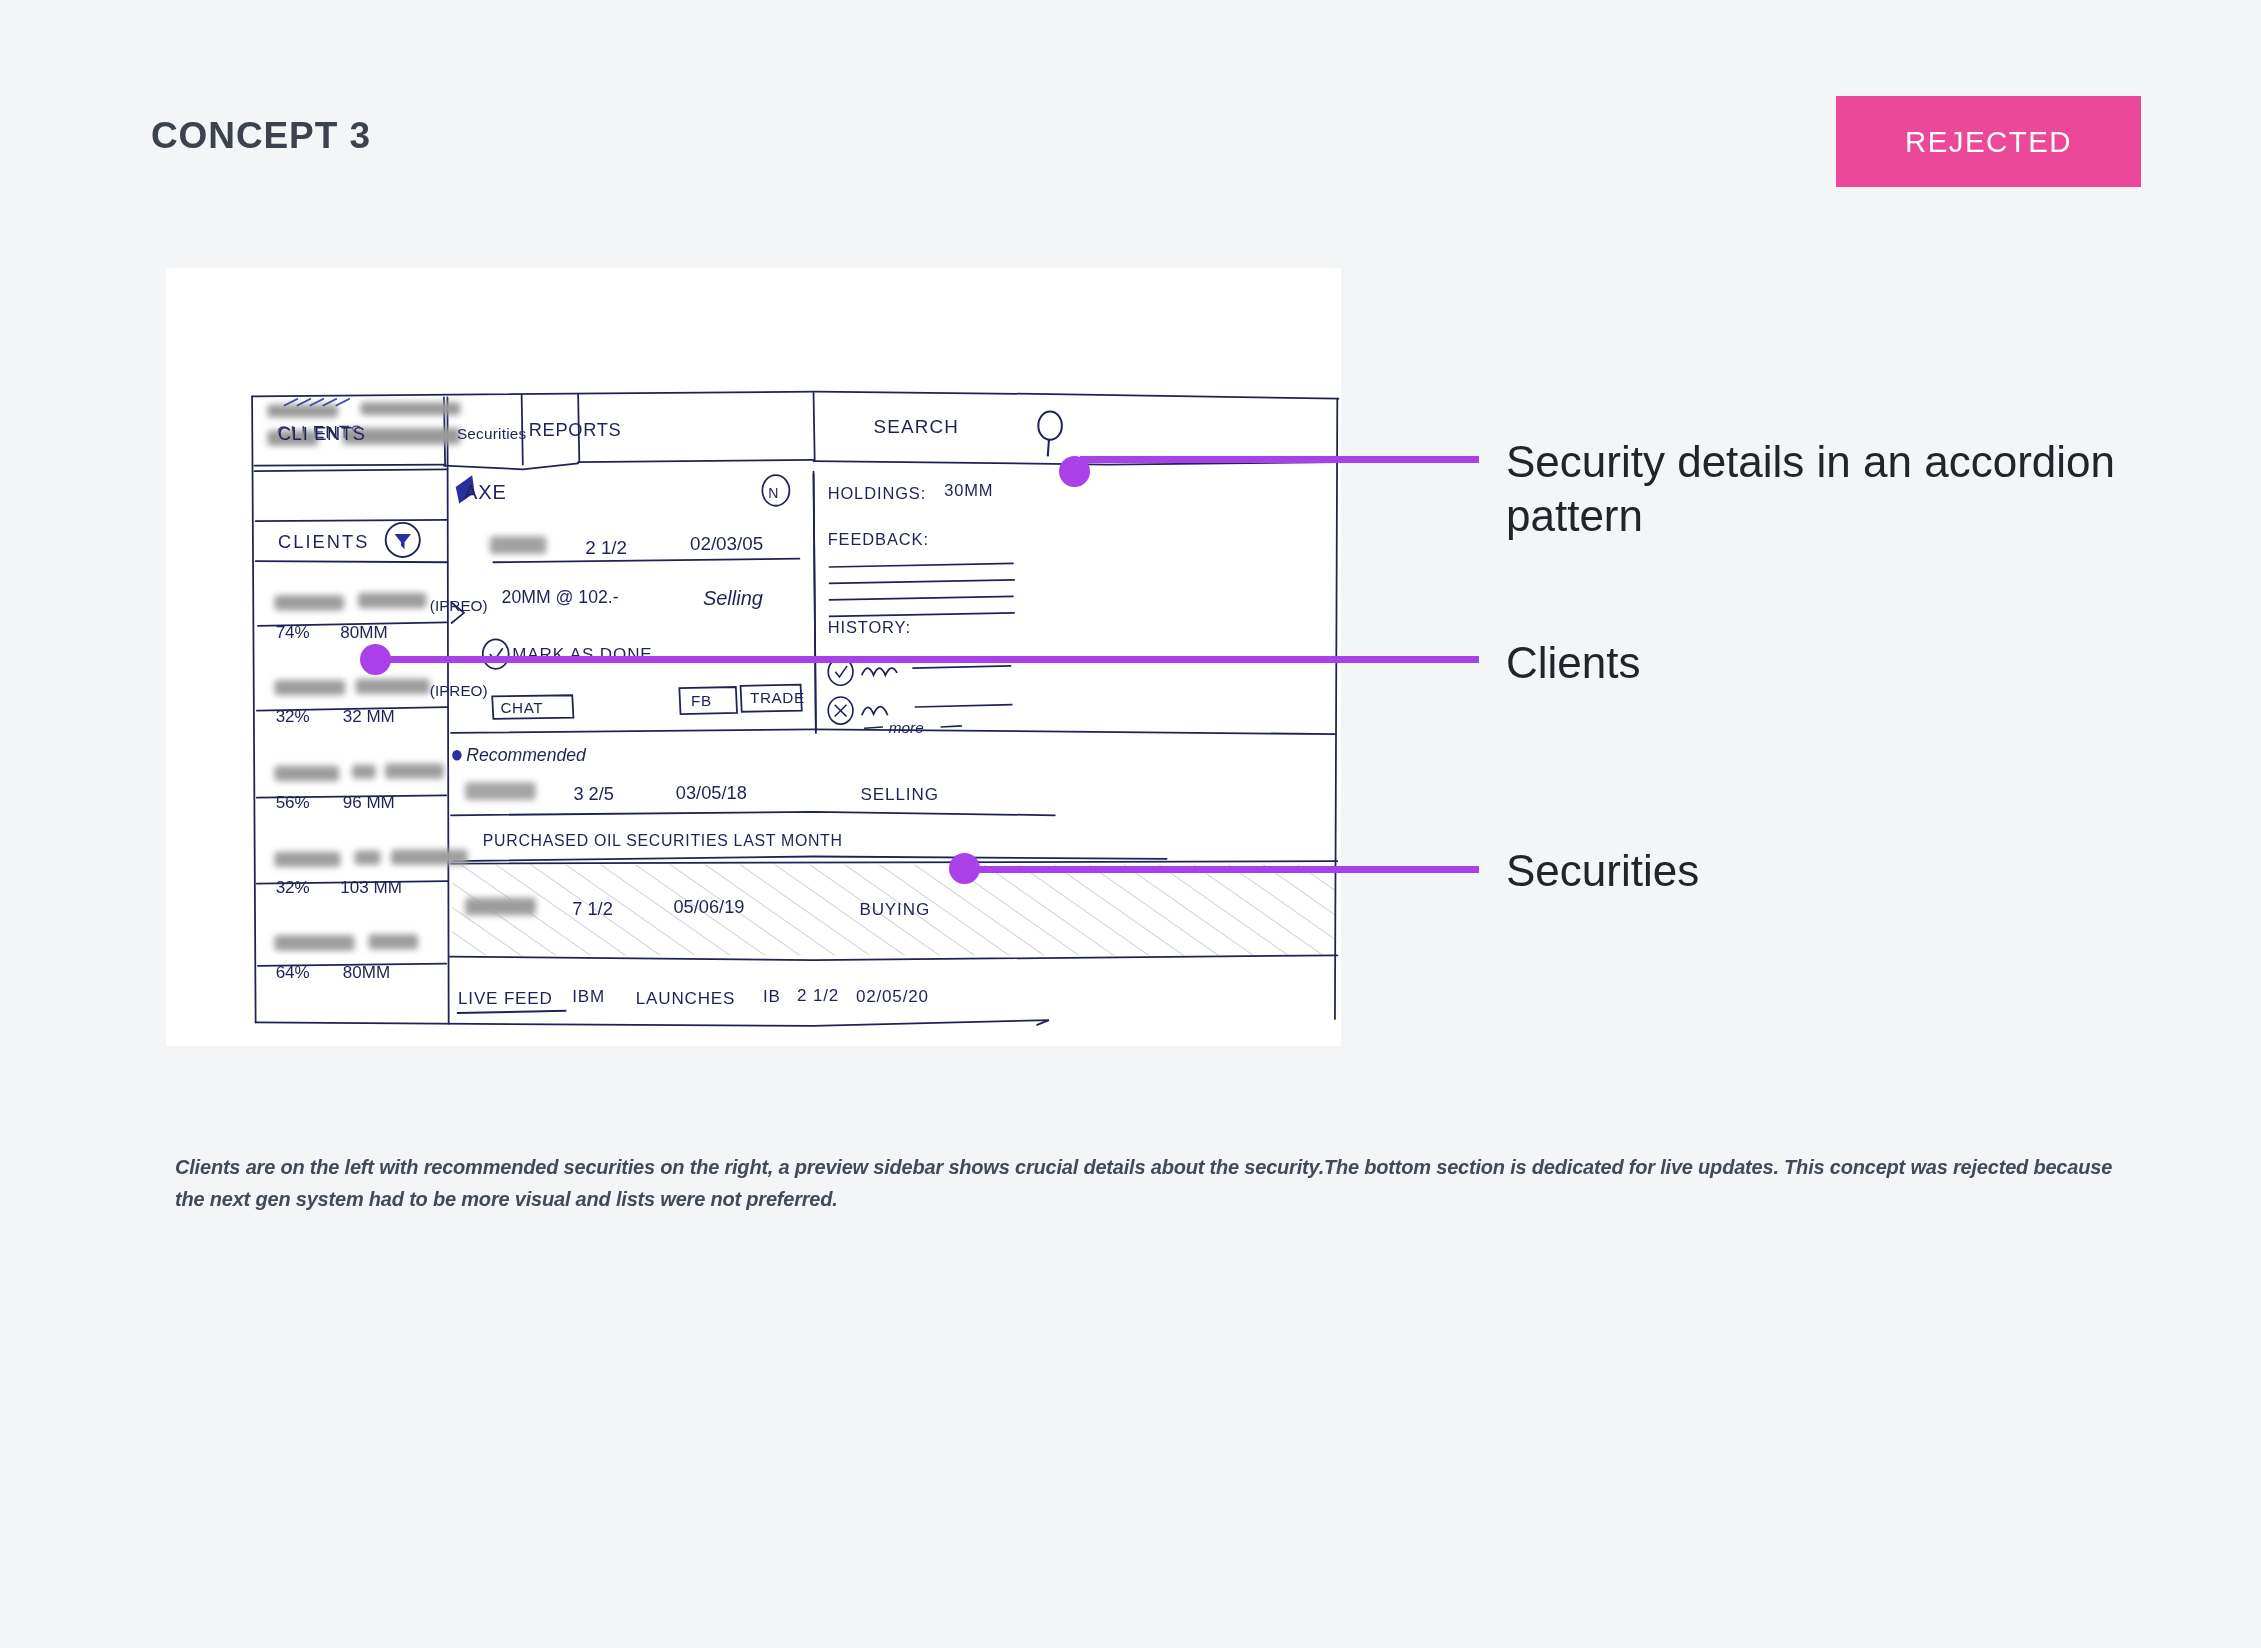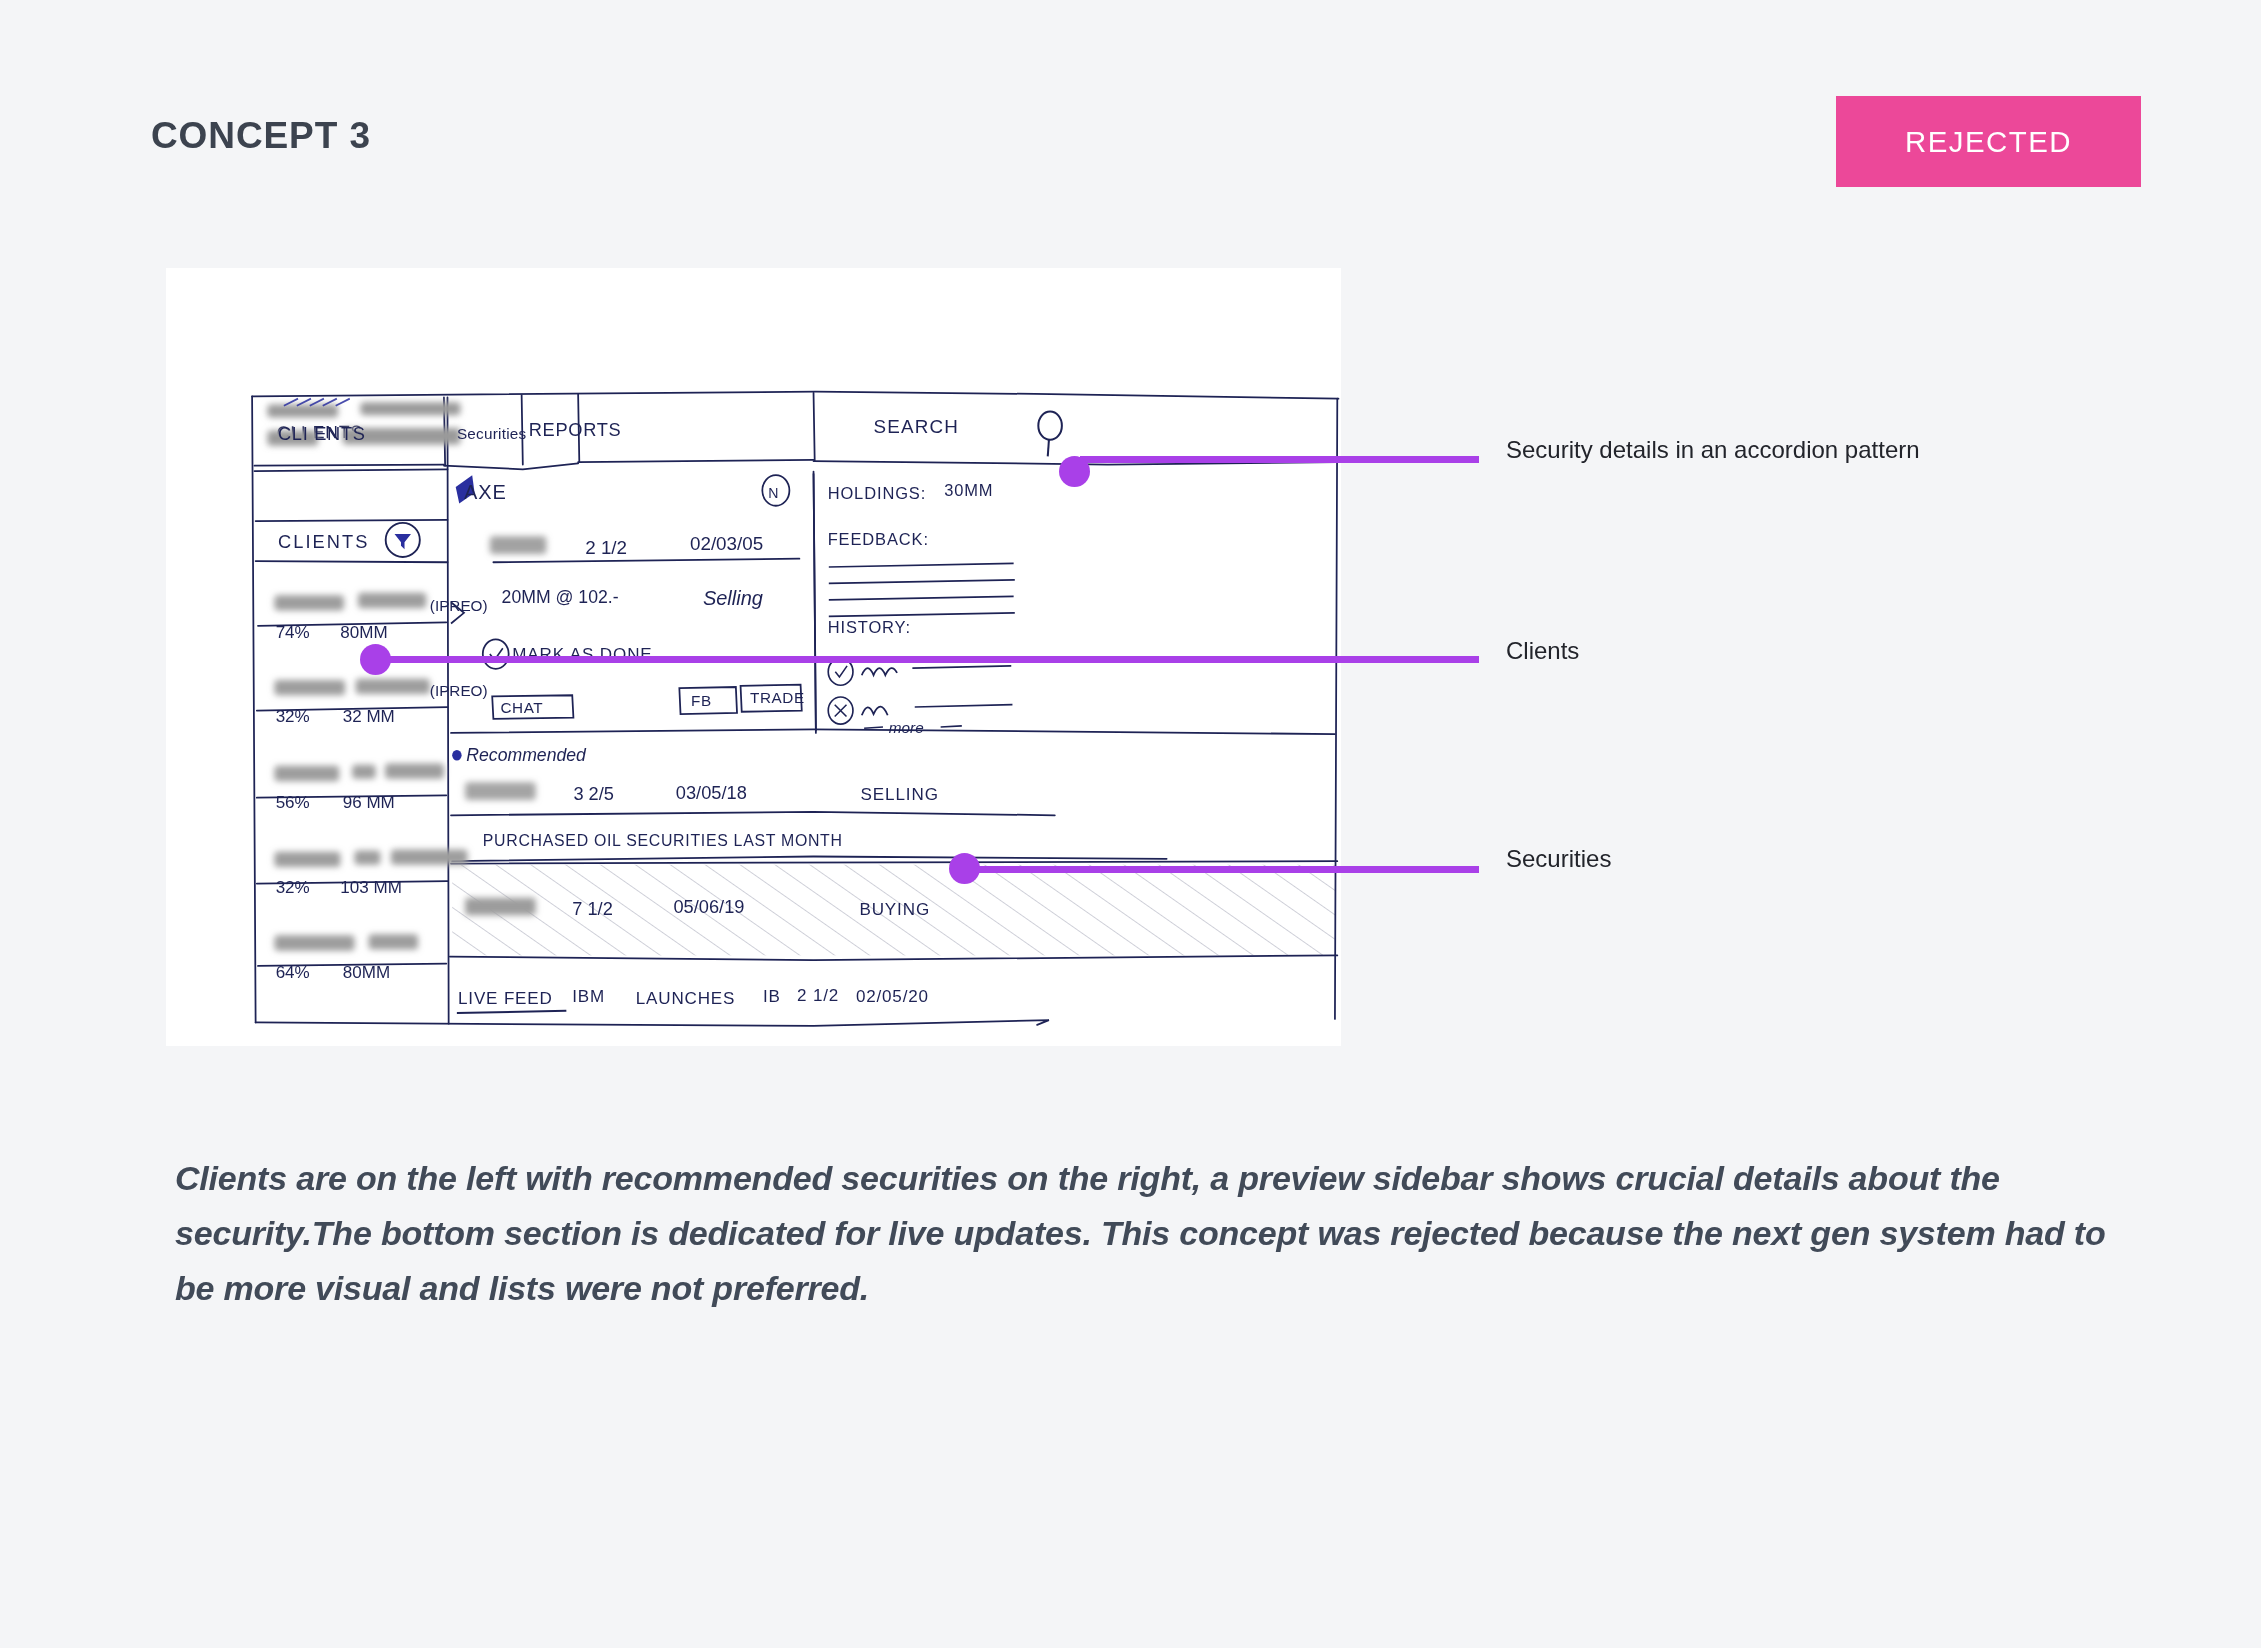--- a/index.html
+++ b/index.html
@@ -39,29 +39,29 @@
   .callout { position: absolute; }
   .callout .dot {
     position: absolute; width: 31px; height: 31px;
     border-radius: 50%; background: #A940E8;
   }
   .callout .line {
     position: absolute; height: 6.5px; background: #A940E8;
   }
   .callout .label {
     position: absolute;
-    font-size: 24px; line-height: 1.22; color: #22242B;
+    font-size: 44px; line-height: 1.22; color: #22242B;
     white-space: pre-line;
   }
 
   
   .caption {
     position: absolute; left: 175px; top: 1151px;
     width: 1961px;
-    font-size: 34px; line-height: 1.62;
+    font-size: 20px; line-height: 1.62;
     font-style: italic; font-weight: 700;
     color: #414A58;
     letter-spacing: -0.2px;
   }
 </style>
 </head>
 <body>
 
 <div class="page">
 

